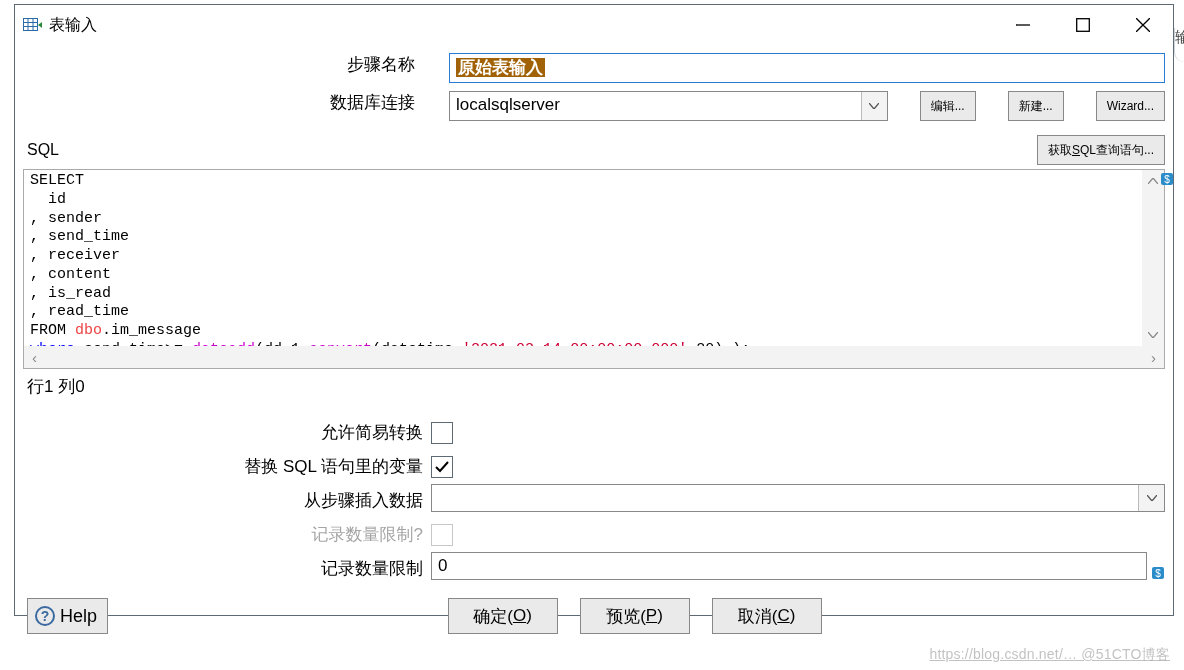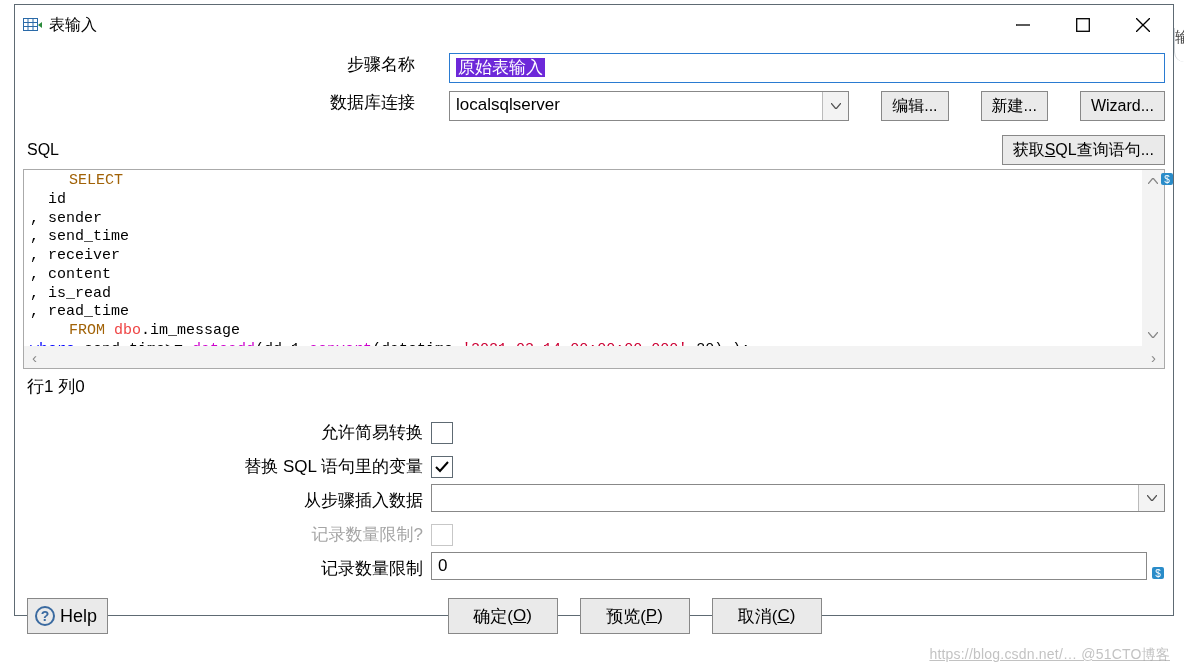--- a/index.html
+++ b/index.html
@@ -66,21 +66,21 @@
     flex: 1;
     height: 30px;
     border: 1px solid #2a7bd1;
     padding: 2px 6px;
     font-size: 17px;
     color: #000;
     background: #fff;
   }
   .tinput.selected { background:#fff; }
   .tinput .sel {
-    background:#6d28d9; color:#fff; padding:0 2px;
+    background:#a16207; color:#fff; padding:0 2px;font-weight:bold;
   }
   .combo {
     flex: 1;
     display: flex;
     border: 1px solid #888;
     height: 30px;
     align-items: stretch;
     background: #fff;
   }
   .combo .combo-text {
@@ -91,21 +91,21 @@
   .combo .combo-btn {
     width: 26px;
     border-left: 1px solid #bbb;
     background: #f3f3f3;
     display: flex; align-items:center; justify-content:center;
   }
   .btn {
     border: 1px solid #888;
     background: #eaeaea;
     padding: 3px 10px;
-    font-size: 16px;
+    font-size: 12px;
     margin-left: 6px;
     height: 30px;
     display: flex; align-items: center;
     cursor: default;
   }
   .sql-header {
     display: flex;
     align-items: center;
     margin-top: 14px;
   }
@@ -121,21 +121,21 @@
   }
   .sql-code {
     flex: 1;
     font-family: Consolas, "Courier New", monospace;
     font-size: 15px;
     line-height: 1.25;
     padding: 2px 6px;
     white-space: pre;
     overflow: hidden;
   }
-  .kw1 { color: #a16207; margin-left: 39px; }
+  .kw1 { color: #000000; }
   .kw2 { color: #0000ff; }
   .fn  { color: #cc00cc; }
   .str { color: #cc0033; }
   .ident { color: #ef4444; }
   .vscroll {
     position:absolute; right:0; top:0; bottom:22px; width:22px;
     background:#f3f3f3;
     display:flex; flex-direction:column; justify-content:space-between;
   }
   .scroll-btn {

